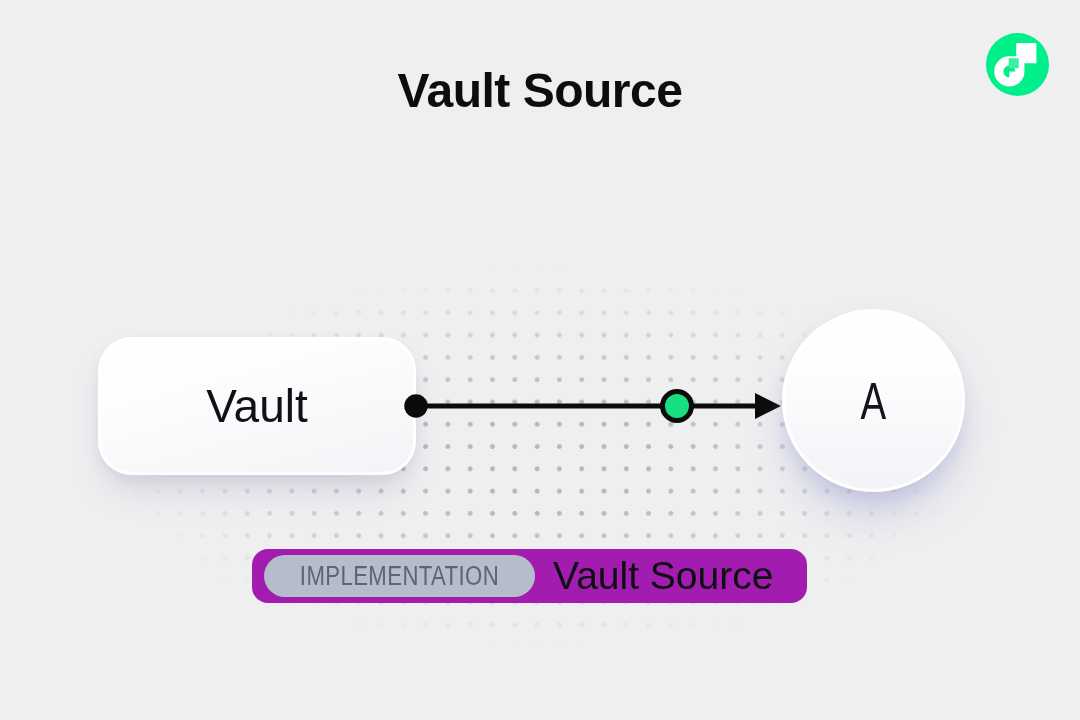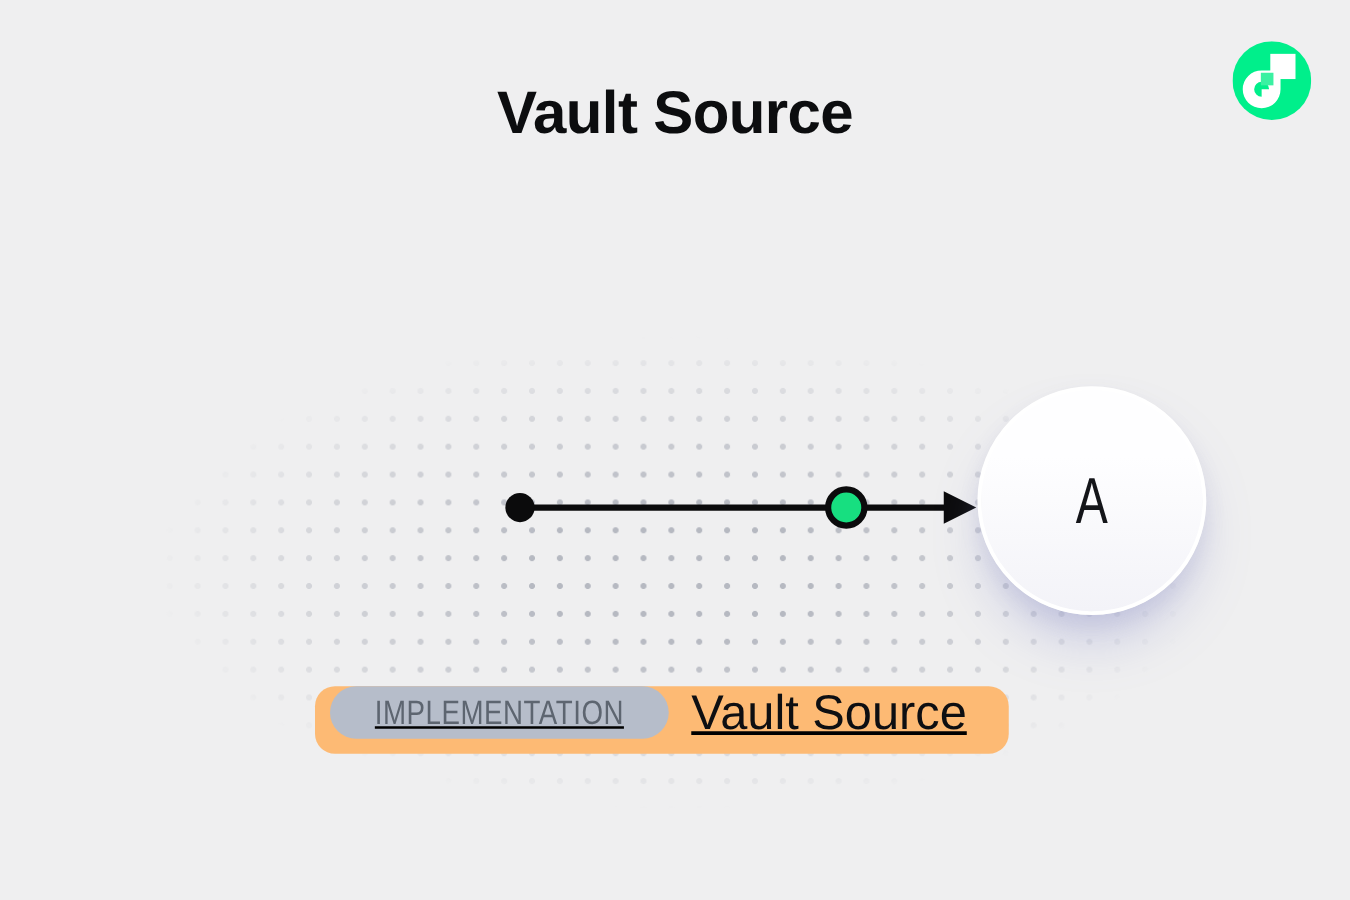--- a/index.html
+++ b/index.html
@@ -58,24 +58,23 @@
     border:3px solid #ffffff;
     box-shadow:0 26px 42px -8px rgba(124,128,198,0.35), 0 8px 16px rgba(120,126,170,0.12);
     display:flex; align-items:center; justify-content:center;
     font-size:52px; color:#141519; font-weight:500;
   }
   .account-node > span { display:inline-block; transform:scaleX(0.74); transform-origin:center; }
 
   .impl {
     position:absolute; left:252px; top:549px; width:555px; height:54px;
     border-radius:16px;
-    background:#fdba74;
-    display:flex; align-items:flex-start;
+    background:#a21caf;
+    display:flex; align-items:center;
     padding-left:12px;
-    text-decoration:underline;
   }
   .impl-badge {
     height:42px; border-radius:999px;
     background:#b6bdca;
     display:flex; align-items:center; justify-content:center;
     padding:0 14px;
     min-width:250px;
   }
   .impl-badge > span {
     display:inline-block; transform:scaleX(0.82); transform-origin:center;
@@ -106,20 +105,23 @@
       </defs>
       <circle cx="50" cy="50" r="50" fill="#00EF8B"></circle>
       <g clip-path="url(#logoClip)">
         <path fill="#ffffff" fill-rule="evenodd" d="M37 37 a24 24 0 1 0 24 24 l0 -24 z M37 70.5 a9.5 9.5 0 1 1 9.5 -9.5 l-9.5 0 z"></path>
         <rect x="48" y="16" width="32" height="32" fill="#ffffff"></rect>
         <rect x="36" y="40" width="16" height="16" fill="#3AF1A2"></rect>
       </g>
     </svg>
   </div>
 
+  <div class="vault-node">
+    <span>Vault</span>
+  </div>
 
   <svg class="connector" viewBox="0 0 1080 720">
     <defs>
       <linearGradient id="greenFade" x1="0" y1="0" x2="1" y2="0">
         <stop offset="0" stop-color="#17DF80" stop-opacity="0"></stop>
         <stop offset="0.7" stop-color="#17DF80" stop-opacity="1"></stop>
         <stop offset="1" stop-color="#17DF80"></stop>
       </linearGradient>
     </defs>
     <line x1="416" y1="406" x2="760" y2="406" stroke="#0b0b0c" stroke-width="5"></line>

